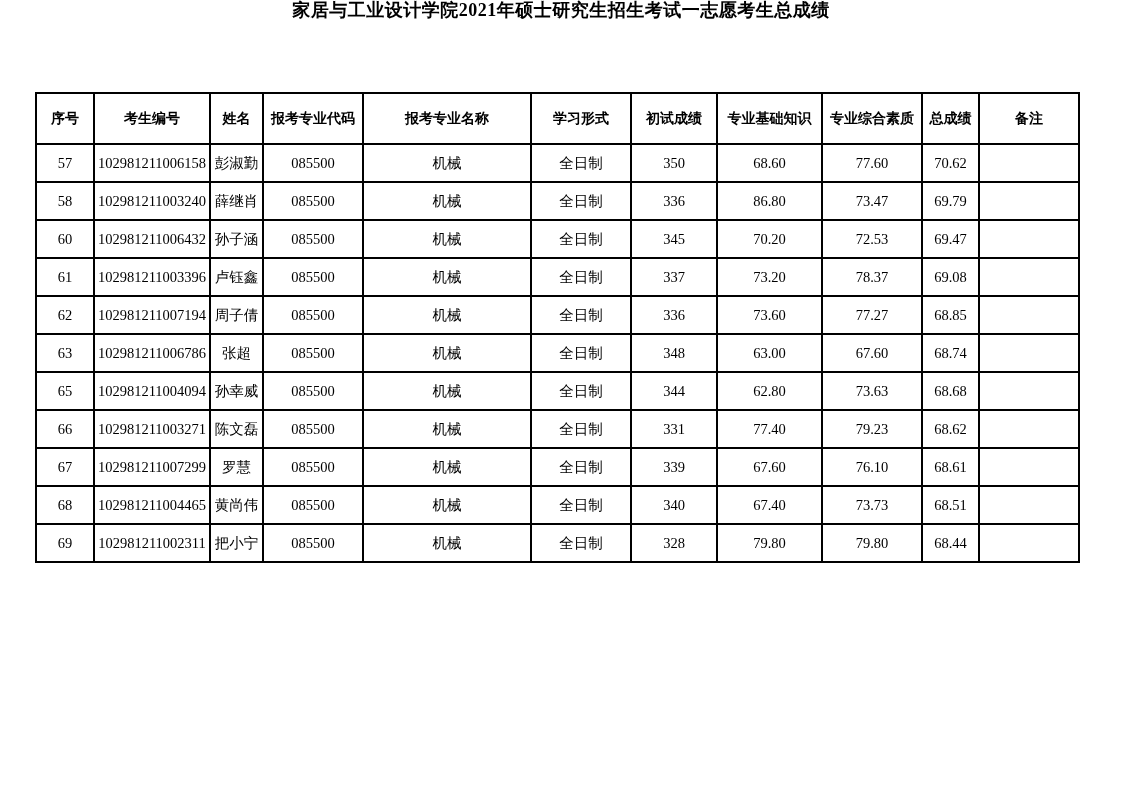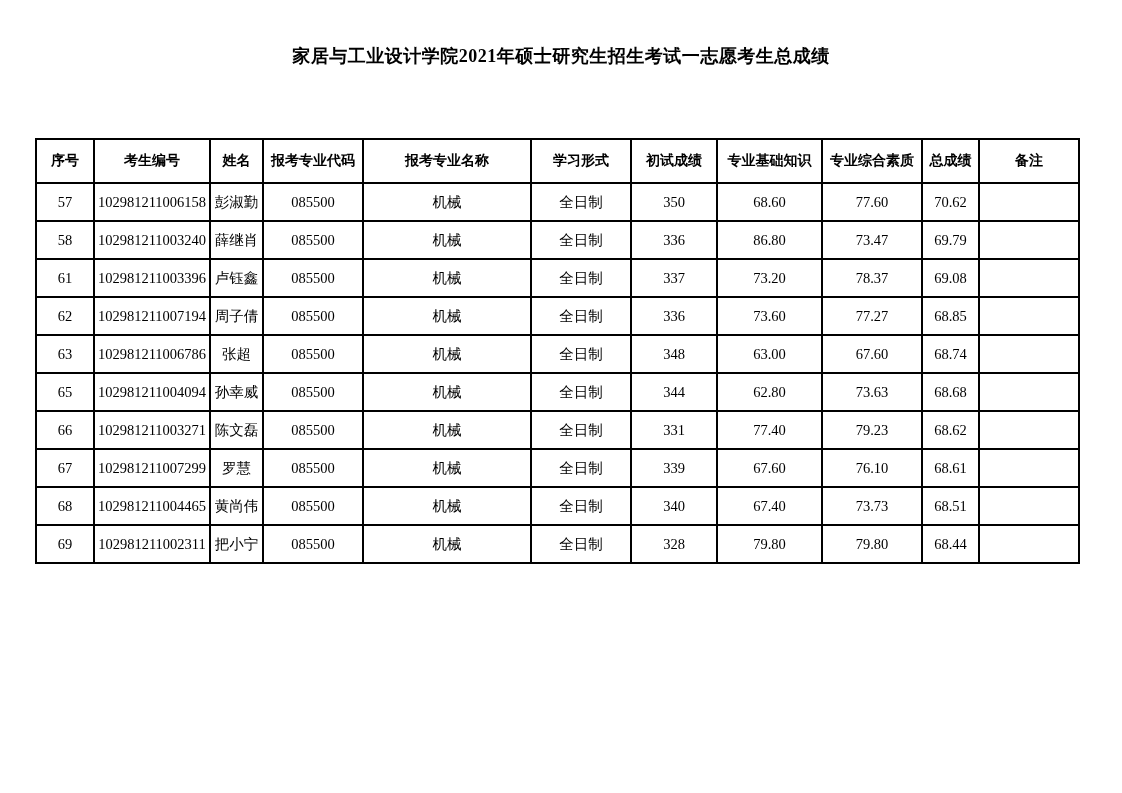--- a/index.html
+++ b/index.html
@@ -11,21 +11,20 @@
     color: #000000;
     overflow: hidden;
   }
   .page {
     position: relative;
     width: 1122px;
     height: 793px;
     background: #ffffff;
   }
   .doc-title {
-    margin-top: 46px;
     text-align: center;
     font-size: 18px;
     font-weight: bold;
     letter-spacing: 0.5px;
     line-height: 1.2;
   }
   table.score-table {
     position: absolute;
     left: 35px;
     top: 92px;
@@ -37,21 +36,21 @@
   table.score-table th,
   table.score-table td {
     border: 2px solid #000000;
     text-align: center;
     vertical-align: middle;
     padding: 0 2px;
     overflow: hidden;
     white-space: nowrap;
   }
   table.score-table thead th {
-    height: 44px;
+    height: 51px;
     font-weight: bold;
     font-size: 14px;
   }
   table.score-table tbody td {
     height: 38px;
     font-weight: normal;
     font-size: 14.5px;
   }
   
   col.c-index   { width: 58px; }
@@ -123,20 +122,33 @@
           <td>085500</td>
           <td>机械</td>
           <td>全日制</td>
           <td>336</td>
           <td>86.80</td>
           <td>73.47</td>
           <td>69.79</td>
           <td></td>
         </tr>
         <tr>
+          <td>60</td>
+          <td>102981211006432</td>
+          <td>孙子涵</td>
+          <td>085500</td>
+          <td>机械</td>
+          <td>全日制</td>
+          <td>345</td>
+          <td>70.20</td>
+          <td>72.53</td>
+          <td>69.47</td>
+          <td></td>
+        </tr>
+        <tr>
           <td>61</td>
           <td>102981211003396</td>
           <td>卢钰鑫</td>
           <td>085500</td>
           <td>机械</td>
           <td>全日制</td>
           <td>337</td>
           <td>73.20</td>
           <td>78.37</td>
           <td>69.08</td>

